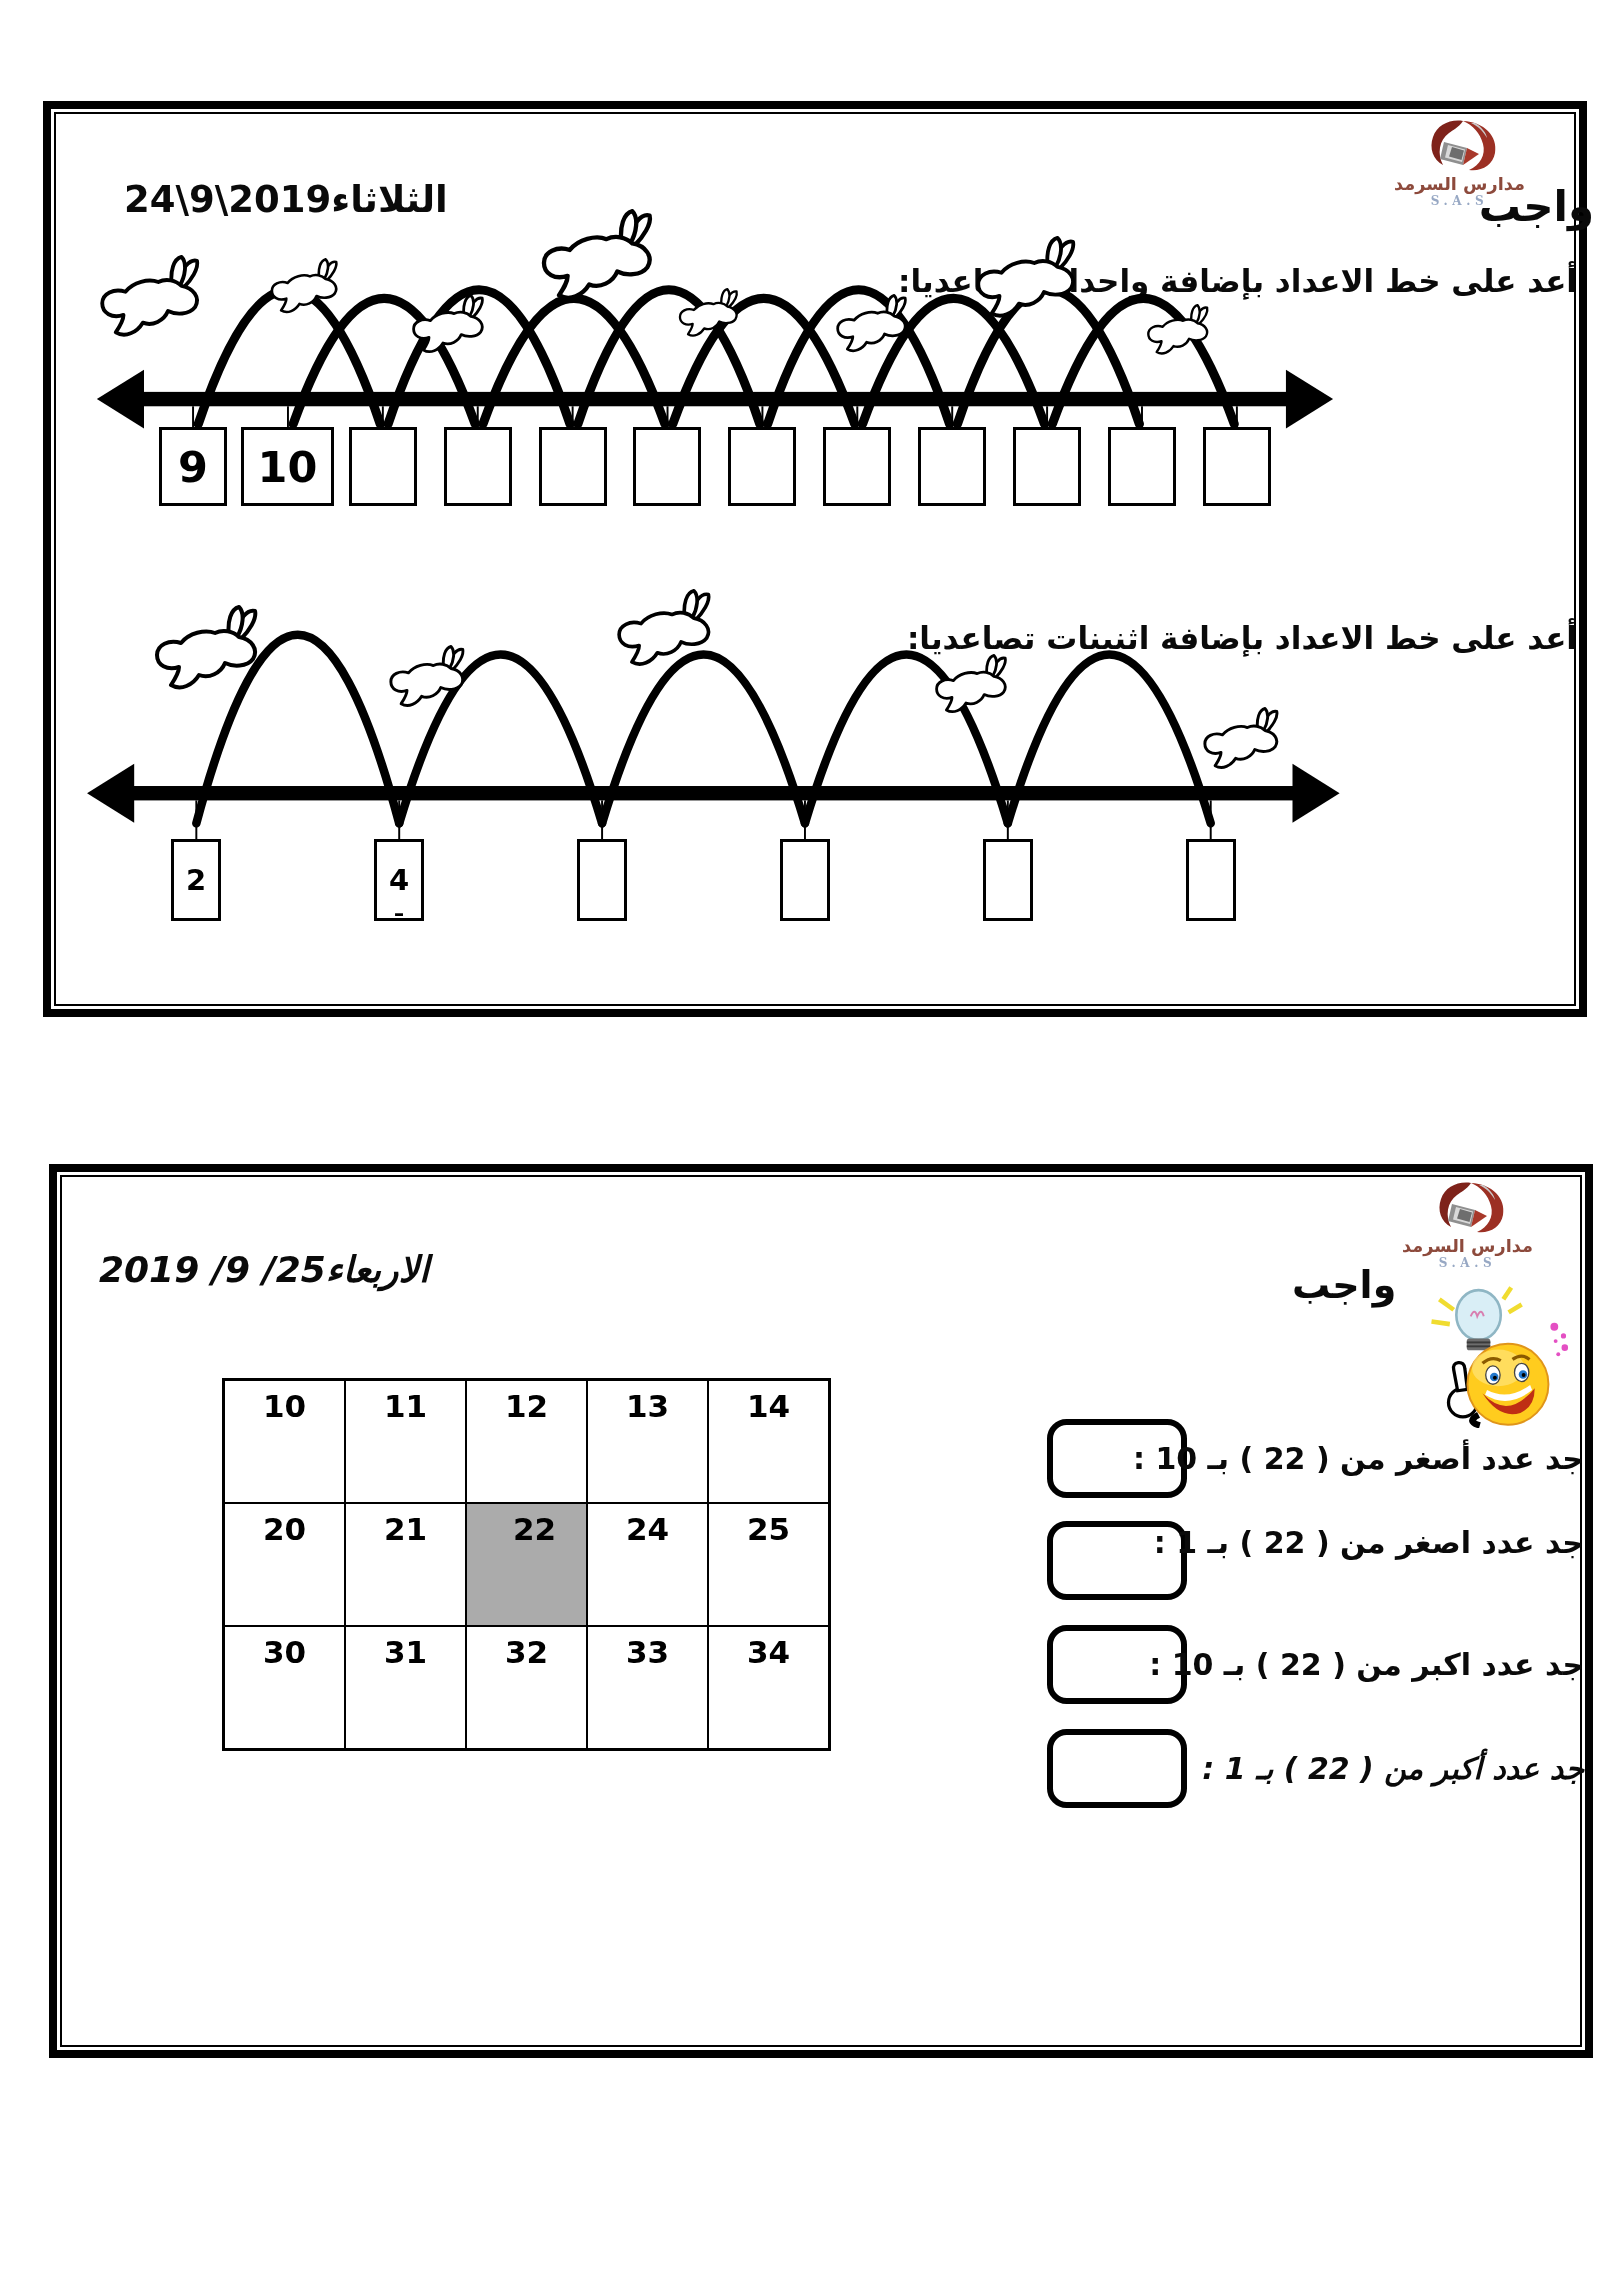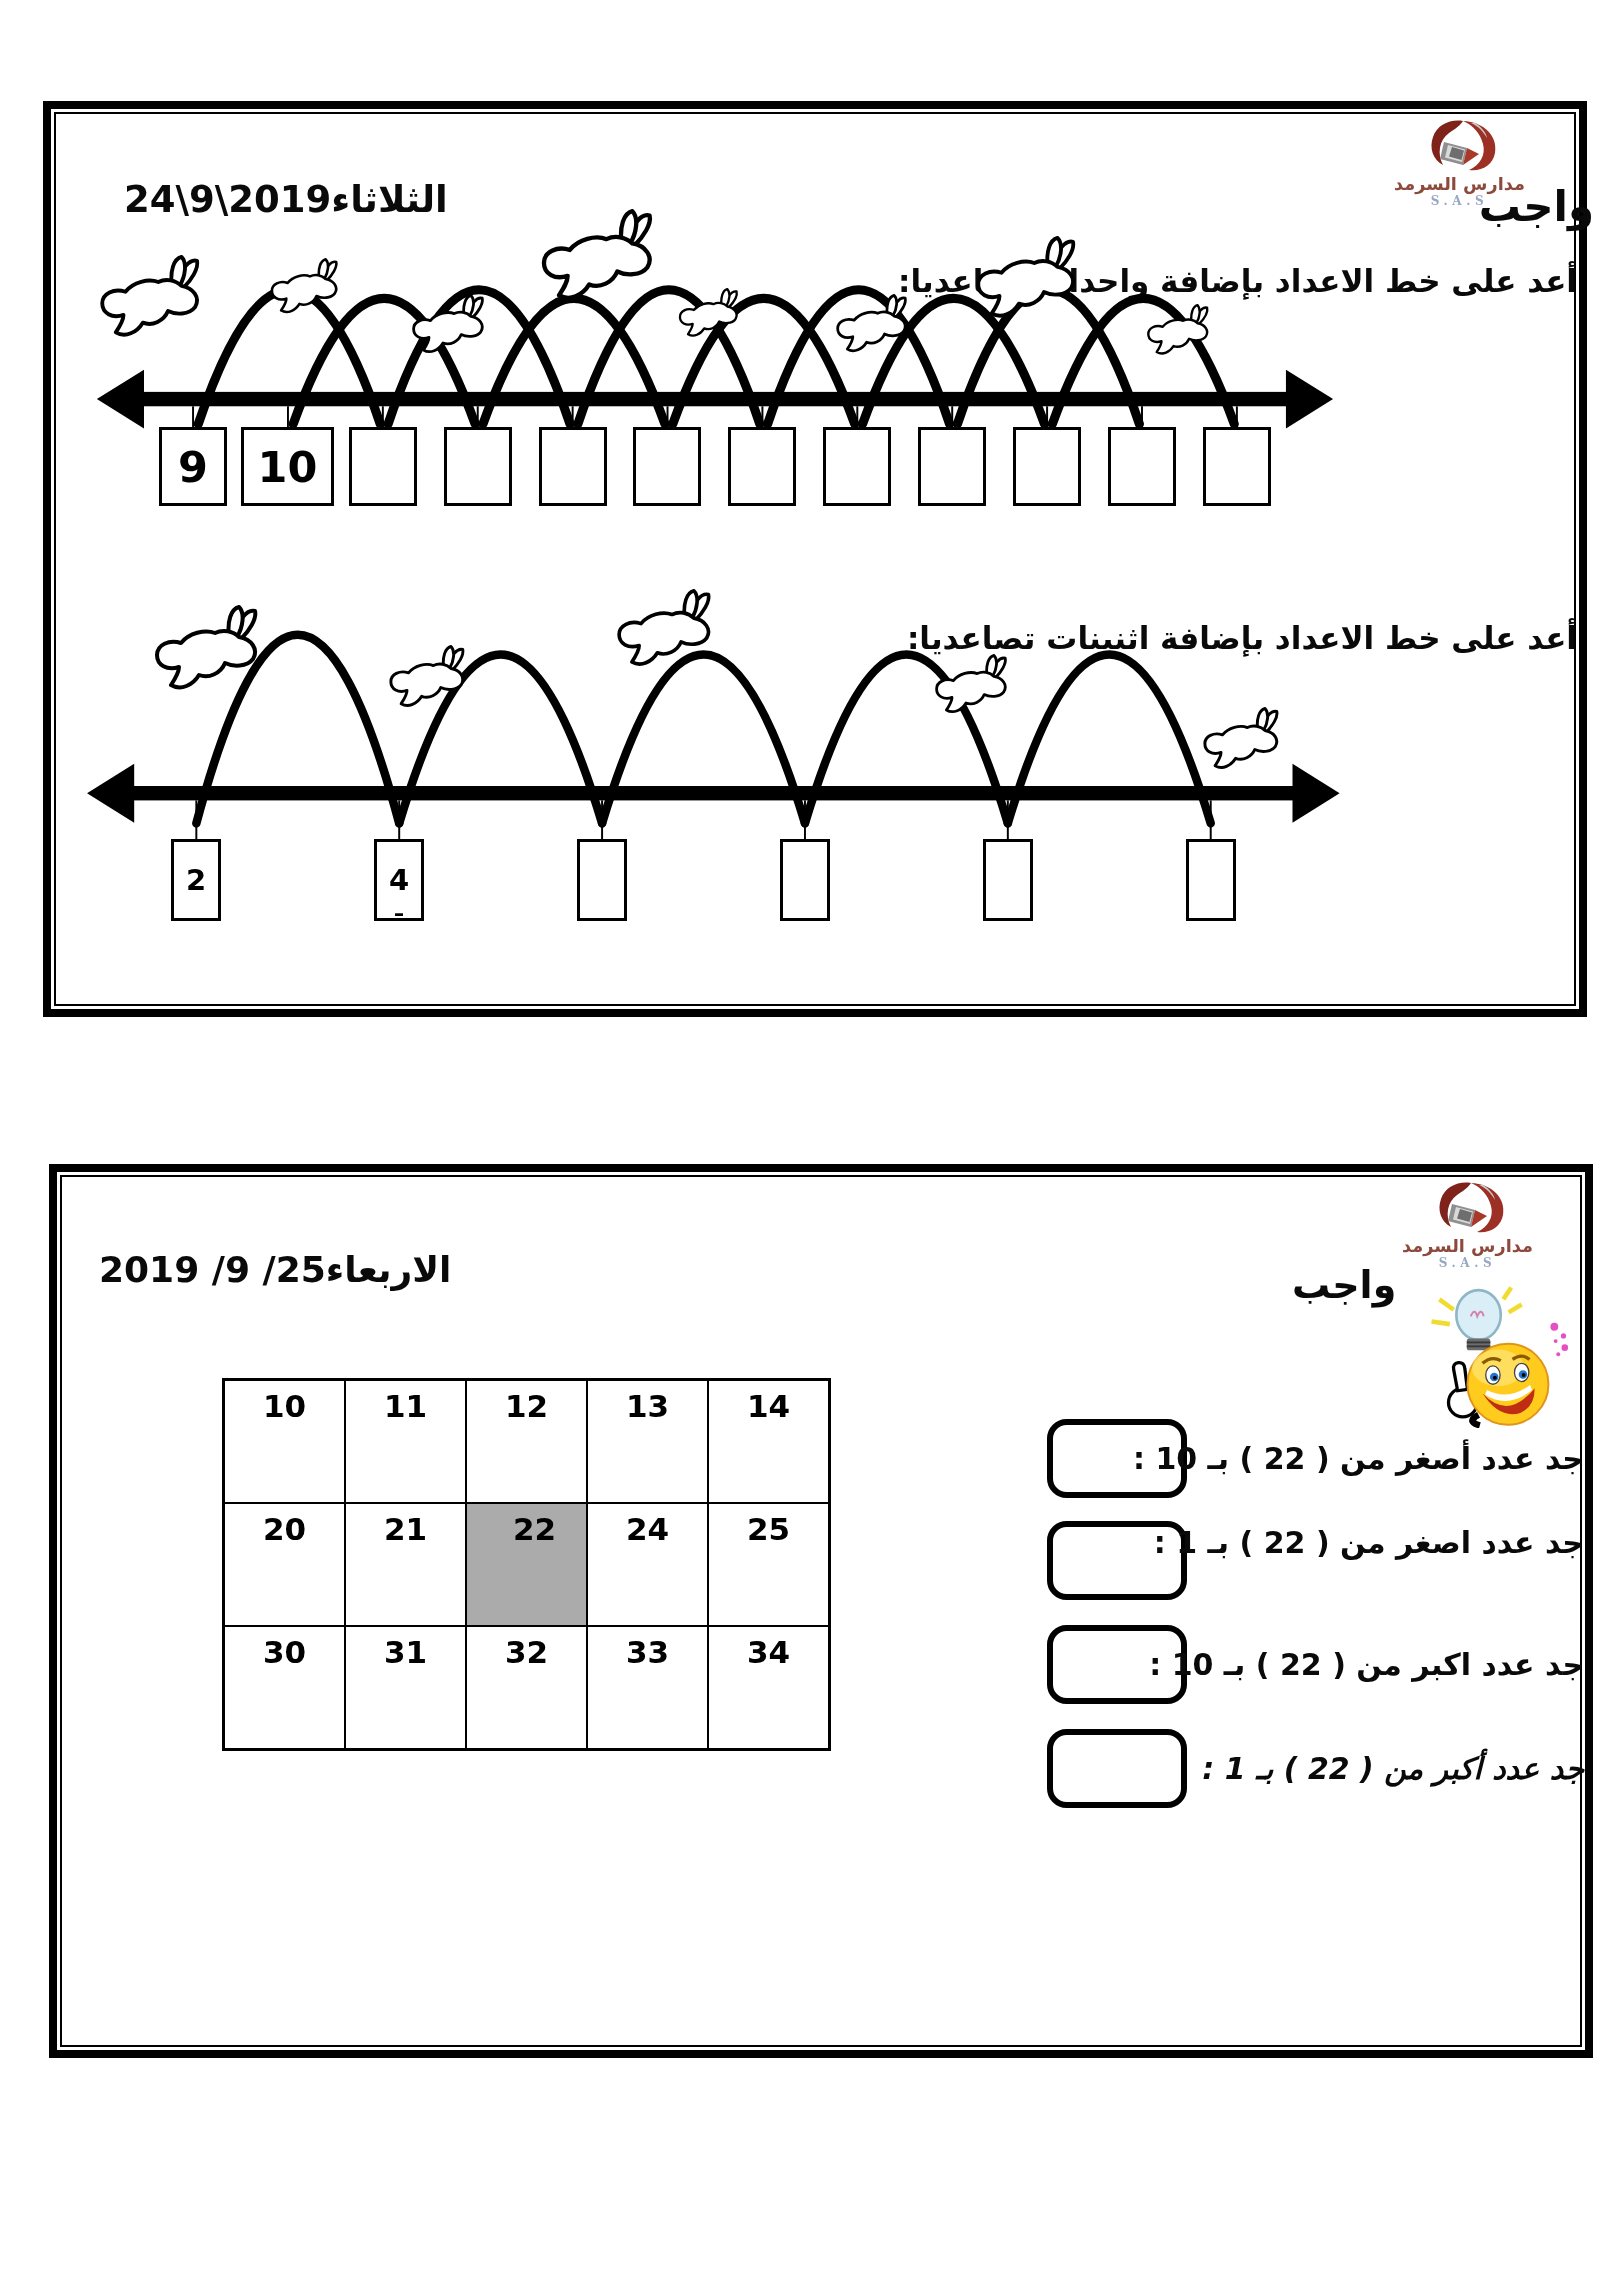--- a/index.html
+++ b/index.html
@@ -119,21 +119,21 @@
       <line x1="300" y1="1223" x2="300" y2="1285" stroke="#000" stroke-width="3"></line>
       <line x1="610" y1="1223" x2="610" y2="1285" stroke="#000" stroke-width="3"></line>
       <line x1="920" y1="1223" x2="920" y2="1285" stroke="#000" stroke-width="3"></line>
       <line x1="1230" y1="1223" x2="1230" y2="1285" stroke="#000" stroke-width="3"></line>
       <line x1="1540" y1="1223" x2="1540" y2="1285" stroke="#000" stroke-width="3"></line>
       <line x1="1850" y1="1223" x2="1850" y2="1285" stroke="#000" stroke-width="3"></line>
     </svg>
 
   <div class="frame" style="left:49px;top:1164px;width:1544px;height:894px;"></div>
 
-  <div class="abs date" dir="rtl" style="left:99px;top:1249px;font-size:36px;">الاربعاء25/ 9/ 2019</div>
+  <div class="abs date" dir="rtl" style="left:99px;top:1249px;font-size:36px;font-style:italic;">الاربعاء25/ 9/ 2019</div>
 
   <div class="abs waajib" dir="rtl" style="left:1292px;top:1263px;font-size:38px;">واجب</div>
 
   <div class="logo" style="right:80px;top:1180px;">
     <svg width="92" height="60" viewBox="0 0 180 120">
         <use href="#saslogo"></use>
       </svg>
     <div class="ar-name">مدارس السرمد</div>
     <div class="abbrev">S.A.S</div>
   </div>

